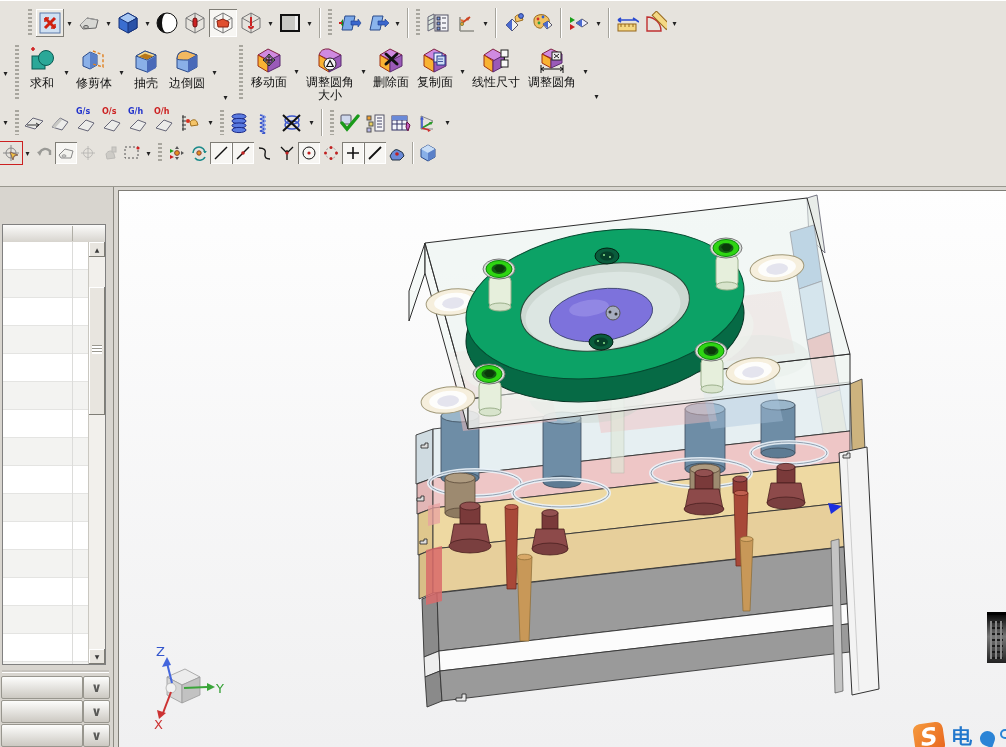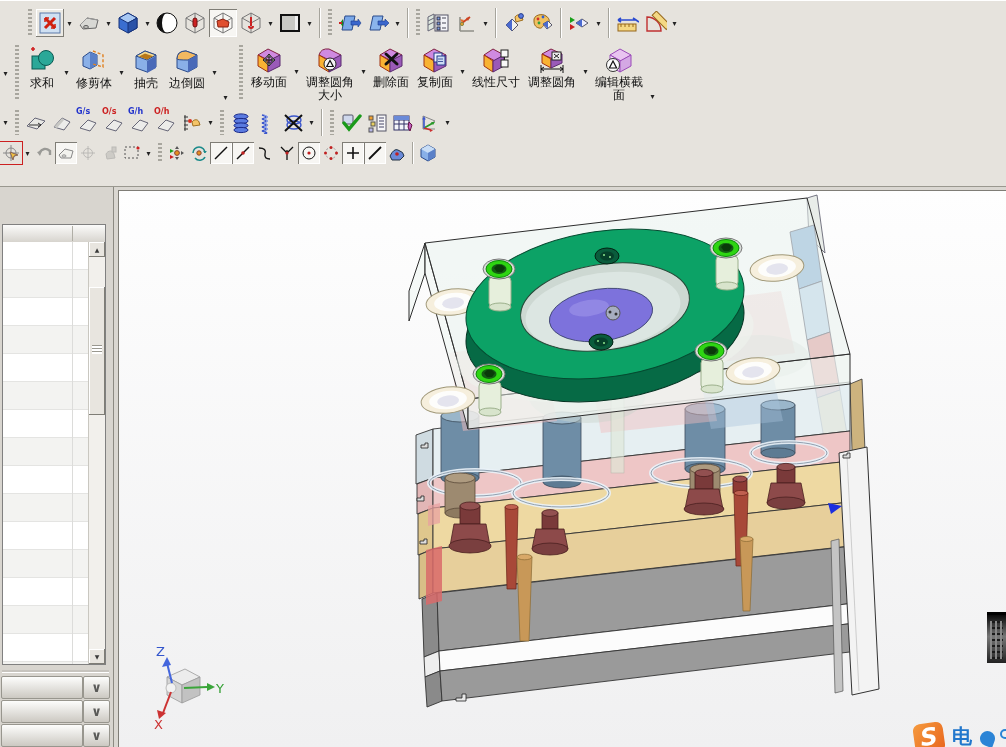--- a/index.html
+++ b/index.html
@@ -7,21 +7,21 @@
         font-family:"DejaVu Sans","Liberation Sans",sans-serif;
         background:#e6e3dd;-webkit-user-select:none;user-select:none;}
   
   #dock{position:absolute;left:0;top:0;width:1006px;height:186px;background:#e6e3dd;
         border-bottom:1px solid #9a988f;box-shadow:0 1px 0 #fff inset;}
   .trow{position:absolute;display:flex;align-items:center;width:max-content;}
   .grip{width:4px;align-self:stretch;margin:3px 4px;
         background-image:repeating-linear-gradient(180deg,#a8a69e 0 2px,transparent 2px 4px);}
   .sep{width:1px;align-self:stretch;margin:2px 4px;background:#a6a49c;box-shadow:1px 0 0 #fff;}
   .tbtn{width:28px;height:28px;display:flex;align-items:center;justify-content:center;flex:none;}
-  .sbtn{width:26px;height:26px;display:flex;align-items:center;justify-content:center;flex:none;}
+  .sbtn{width:26px;height:26px;display:flex;align-items:center;justify-content:flex-start;flex:none;}
   .xbtn{width:22px;height:22px;display:flex;align-items:center;justify-content:center;flex:none;position:relative;}
   .dd{width:11px;text-align:center;font-size:8px;color:#222;flex:none;cursor:default;}
   .pressed{background:#f7f6f3;box-shadow:inset 1px 1px 0 #7f7d76,inset -1px -1px 0 #fff;}
   .raised{box-shadow:inset -1px -1px 0 #7f7d76,inset 1px 1px 0 #fff;background:#eceae4;}
   .fbtn{display:flex;flex-direction:column;align-items:center;justify-content:flex-start;
         padding:3px 4px 1px 4px;flex:none;}
   .fbtn .flabel{font-size:12px;color:#111;line-height:13px;text-align:center;margin-top:2px;white-space:nowrap;}
   .fgrp{display:flex;align-items:flex-start;flex:none;}
   .ddcol{display:flex;flex-direction:column;justify-content:center;height:56px;}
   .badgewrap{position:relative;}
@@ -351,31 +351,20 @@
             <path d="M14 13 l11 -5 l0 9 l-11 5 Z" fill="#9a5ab8" stroke="#5a2a70"></path>
             <rect x="15" y="6" width="9" height="8" fill="#eee" stroke="#222"></rect>
             <path d="M17 8 l5 4 m0 -4 l-5 4" stroke="#222"></path>
             <path d="M4 23 h22 M4 23 l3 -2 m-3 2 l3 2 M26 23 l-3 -2 m3 2 l-3 2 M4 19 v8 M26 19 v8" stroke="#111" fill="none"></path>
           </svg>
           <div class="flabel"><span>调整圆角</span></div>
         </div>
         <div class="ddcol">
             <span class="dd">▾</span>
           </div>
-        <div class="fbtn">
-          <svg width="30" height="28">
-            <path d="M6 9 l10 -6 l11 6 l-10 6 Z" fill="#e8c4f0" stroke="#9a4ab8"></path>
-            <path d="M6 9 l10 6 l0 11 l-10 -6 Z" fill="#f4e4f8" stroke="#9a4ab8"></path>
-            <path d="M16 15 l11 -6 l0 11 l-11 6 Z" fill="#d4a8e4" stroke="#9a4ab8"></path>
-            <circle cx="9" cy="19" r="6.5" fill="#fbfbfb" stroke="#333"></circle>
-            <path d="M9 15 l3.6 7 h-7.2 Z" fill="none" stroke="#111" stroke-width="1.2"></path>
-          </svg>
-          <div class="flabel"><span>编辑横截</span><br>
-          <span>面</span></div>
-        </div>
         <div style="display:flex;flex-direction:column;justify-content:flex-end;height:58px;">
           <span class="dd">▾</span>
         </div>
       </div>
     </div>
 
     <div class="trow" style="left:0px;top:107px;height:31px;">
       <span class="dd">▾</span>
       <div class="grip"></div>
       <div class="sbtn">

